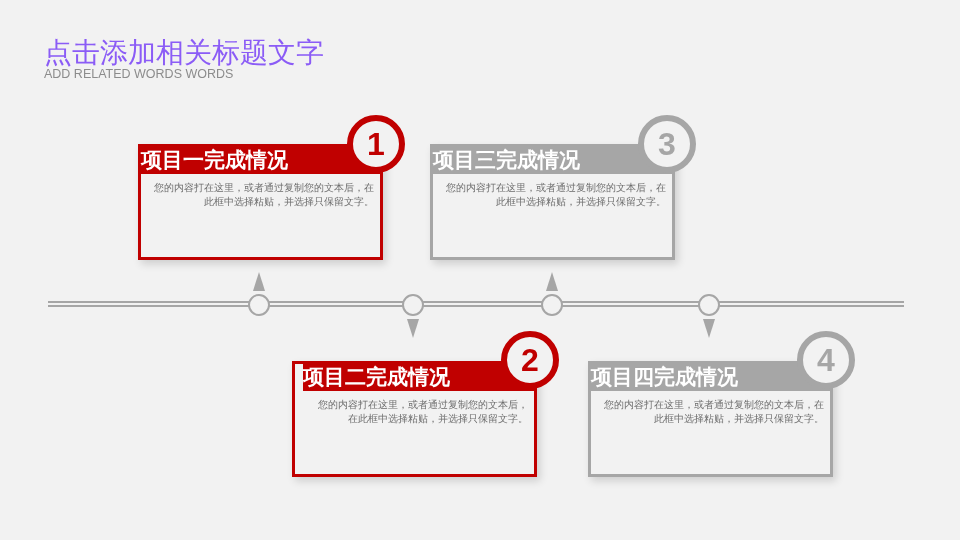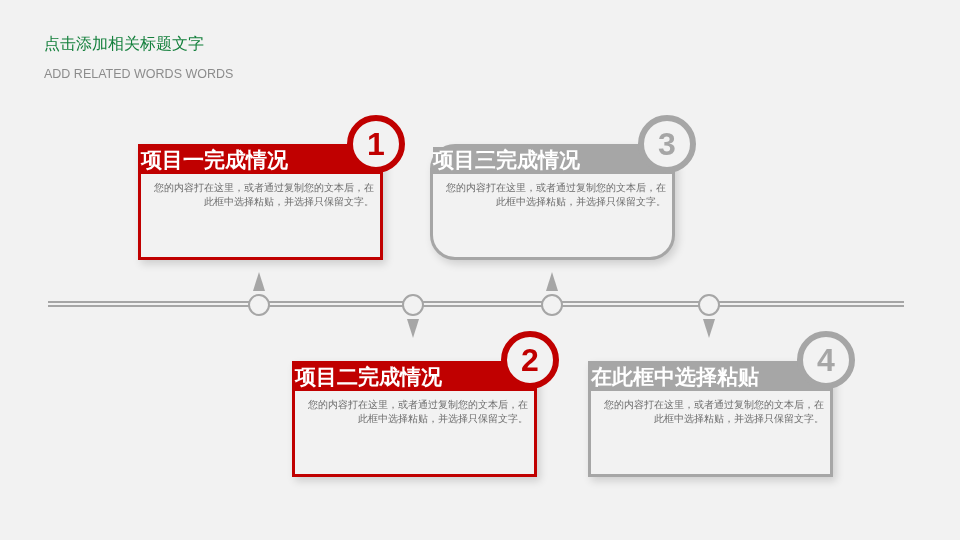--- a/index.html
+++ b/index.html
@@ -4,21 +4,21 @@
   <style>
     * { margin: 0; padding: 0; box-sizing: border-box; }
     html, body { width: 960px; height: 540px; overflow: hidden; }
     body {
       background: #f2f2f2;
       font-family: "DejaVu Sans", "Liberation Sans", sans-serif;
       position: relative;
     }
     .title {
       position: absolute; left: 44px; top: 34px;
-      font-size: 16px; color: #15803d; font-weight: normal; letter-spacing: 0px;
+      font-size: 28px; color: #8b5cf6; font-weight: normal; letter-spacing: 0px;
     }
     .subtitle {
       position: absolute; left: 44px; top: 67px;
       font-family: "Liberation Sans", sans-serif;
       font-size: 12.5px; color: #8c8c8c;
     }
     
     .timeline { position: absolute; left: 48px; top: 301px; width: 856px; height: 8px; }
     .timeline .l1 { position: absolute; left: 0; right: 0; top: 0; height: 2px; background: #a6a6a6; }
     .timeline .l2 { position: absolute; left: 0; right: 0; top: 4px; height: 2px; background: #a6a6a6; }
@@ -85,29 +85,29 @@
 
 <div class="node" style="left:698px;"></div>
 <div class="arrow-down" style="left:703px; top:319px;"></div>
 
 <div class="card red" style="left:138px; top:144px;">
   <div class="head">项目一完成情况</div>
   <div class="body">您的内容打在这里，或者通过复制您的文本后，在此框中选择粘贴，并选择只保留文字。</div>
 </div>
 <div class="badge red" style="left:347px; top:115px;">1</div>
 
-<div class="card gray" style="left:430px; top:144px;border-radius:25px;">
+<div class="card gray" style="left:430px; top:144px;">
   <div class="head">项目三完成情况</div>
   <div class="body">您的内容打在这里，或者通过复制您的文本后，在此框中选择粘贴，并选择只保留文字。</div>
 </div>
 <div class="badge gray" style="left:638px; top:115px;">3</div>
 
-<div class="card red" style="left:292px; top:361px;">
+<div class="card red" style="left:292px; top:361px;padding-left:8px;">
   <div class="head">项目二完成情况</div>
   <div class="body">您的内容打在这里，或者通过复制您的文本后，在此框中选择粘贴，并选择只保留文字。</div>
 </div>
 <div class="badge red" style="left:501px; top:331px;">2</div>
 
 <div class="card gray" style="left:588px; top:361px;">
-  <div class="head">在此框中选择粘贴</div>
+  <div class="head">项目四完成情况</div>
   <div class="body">您的内容打在这里，或者通过复制您的文本后，在此框中选择粘贴，并选择只保留文字。</div>
 </div>
 <div class="badge gray" style="left:797px; top:331px;">4</div>
 
 </body></html>

